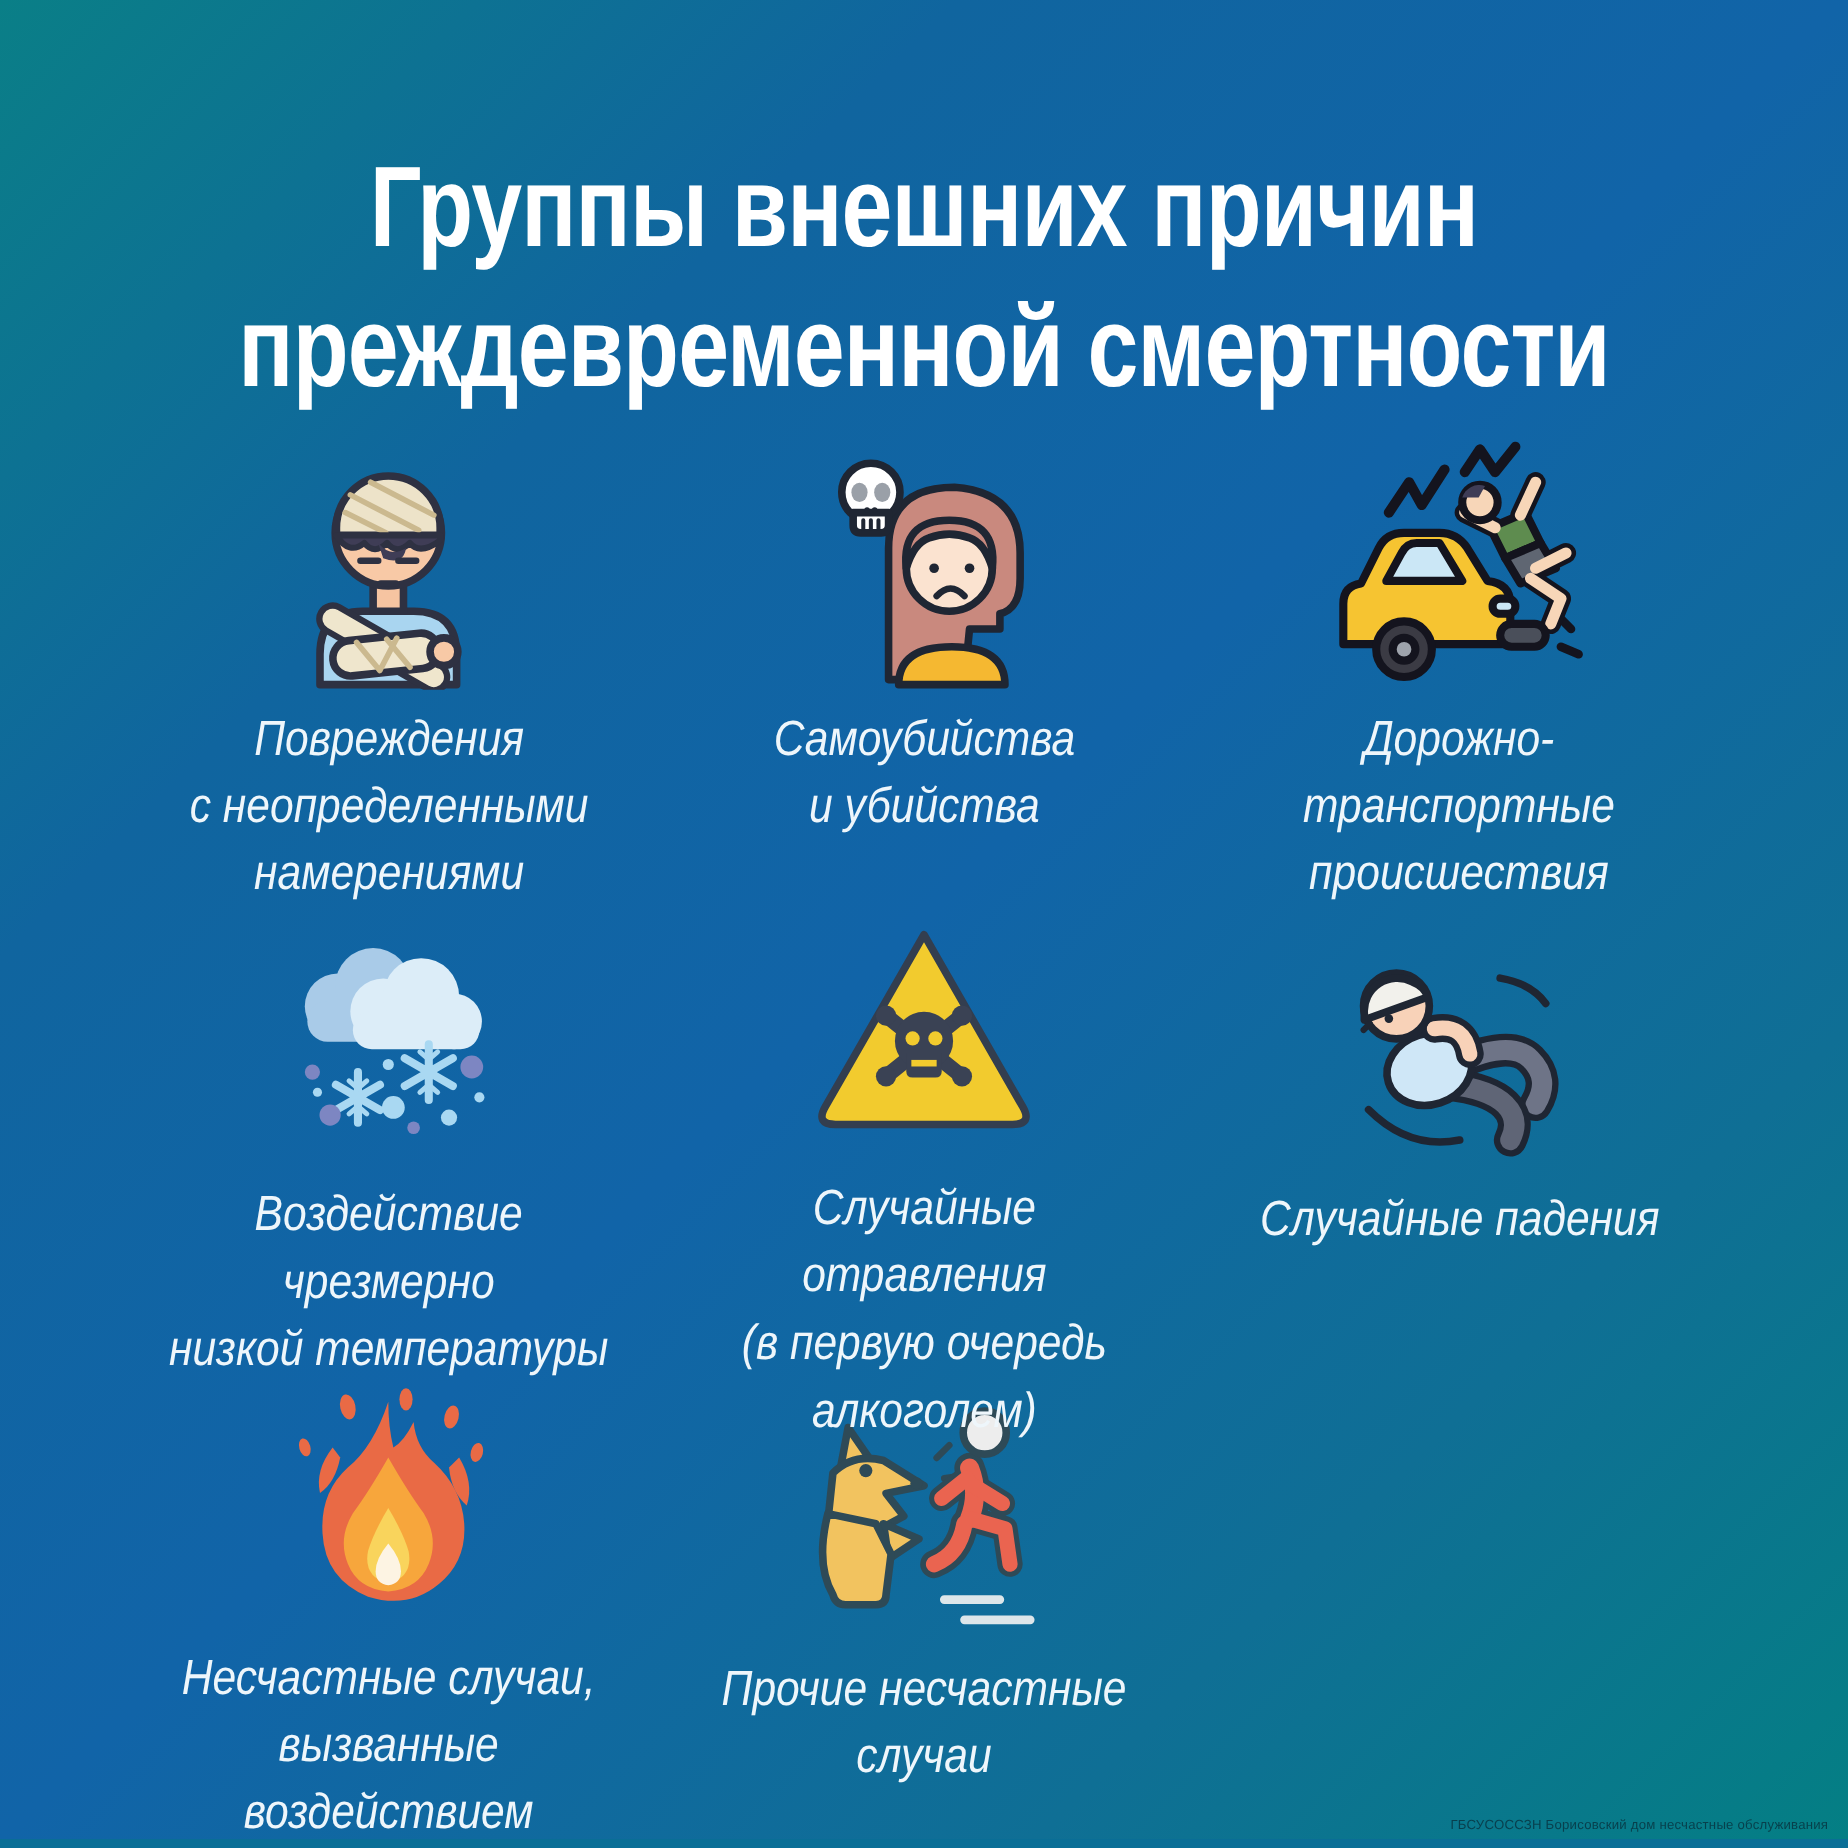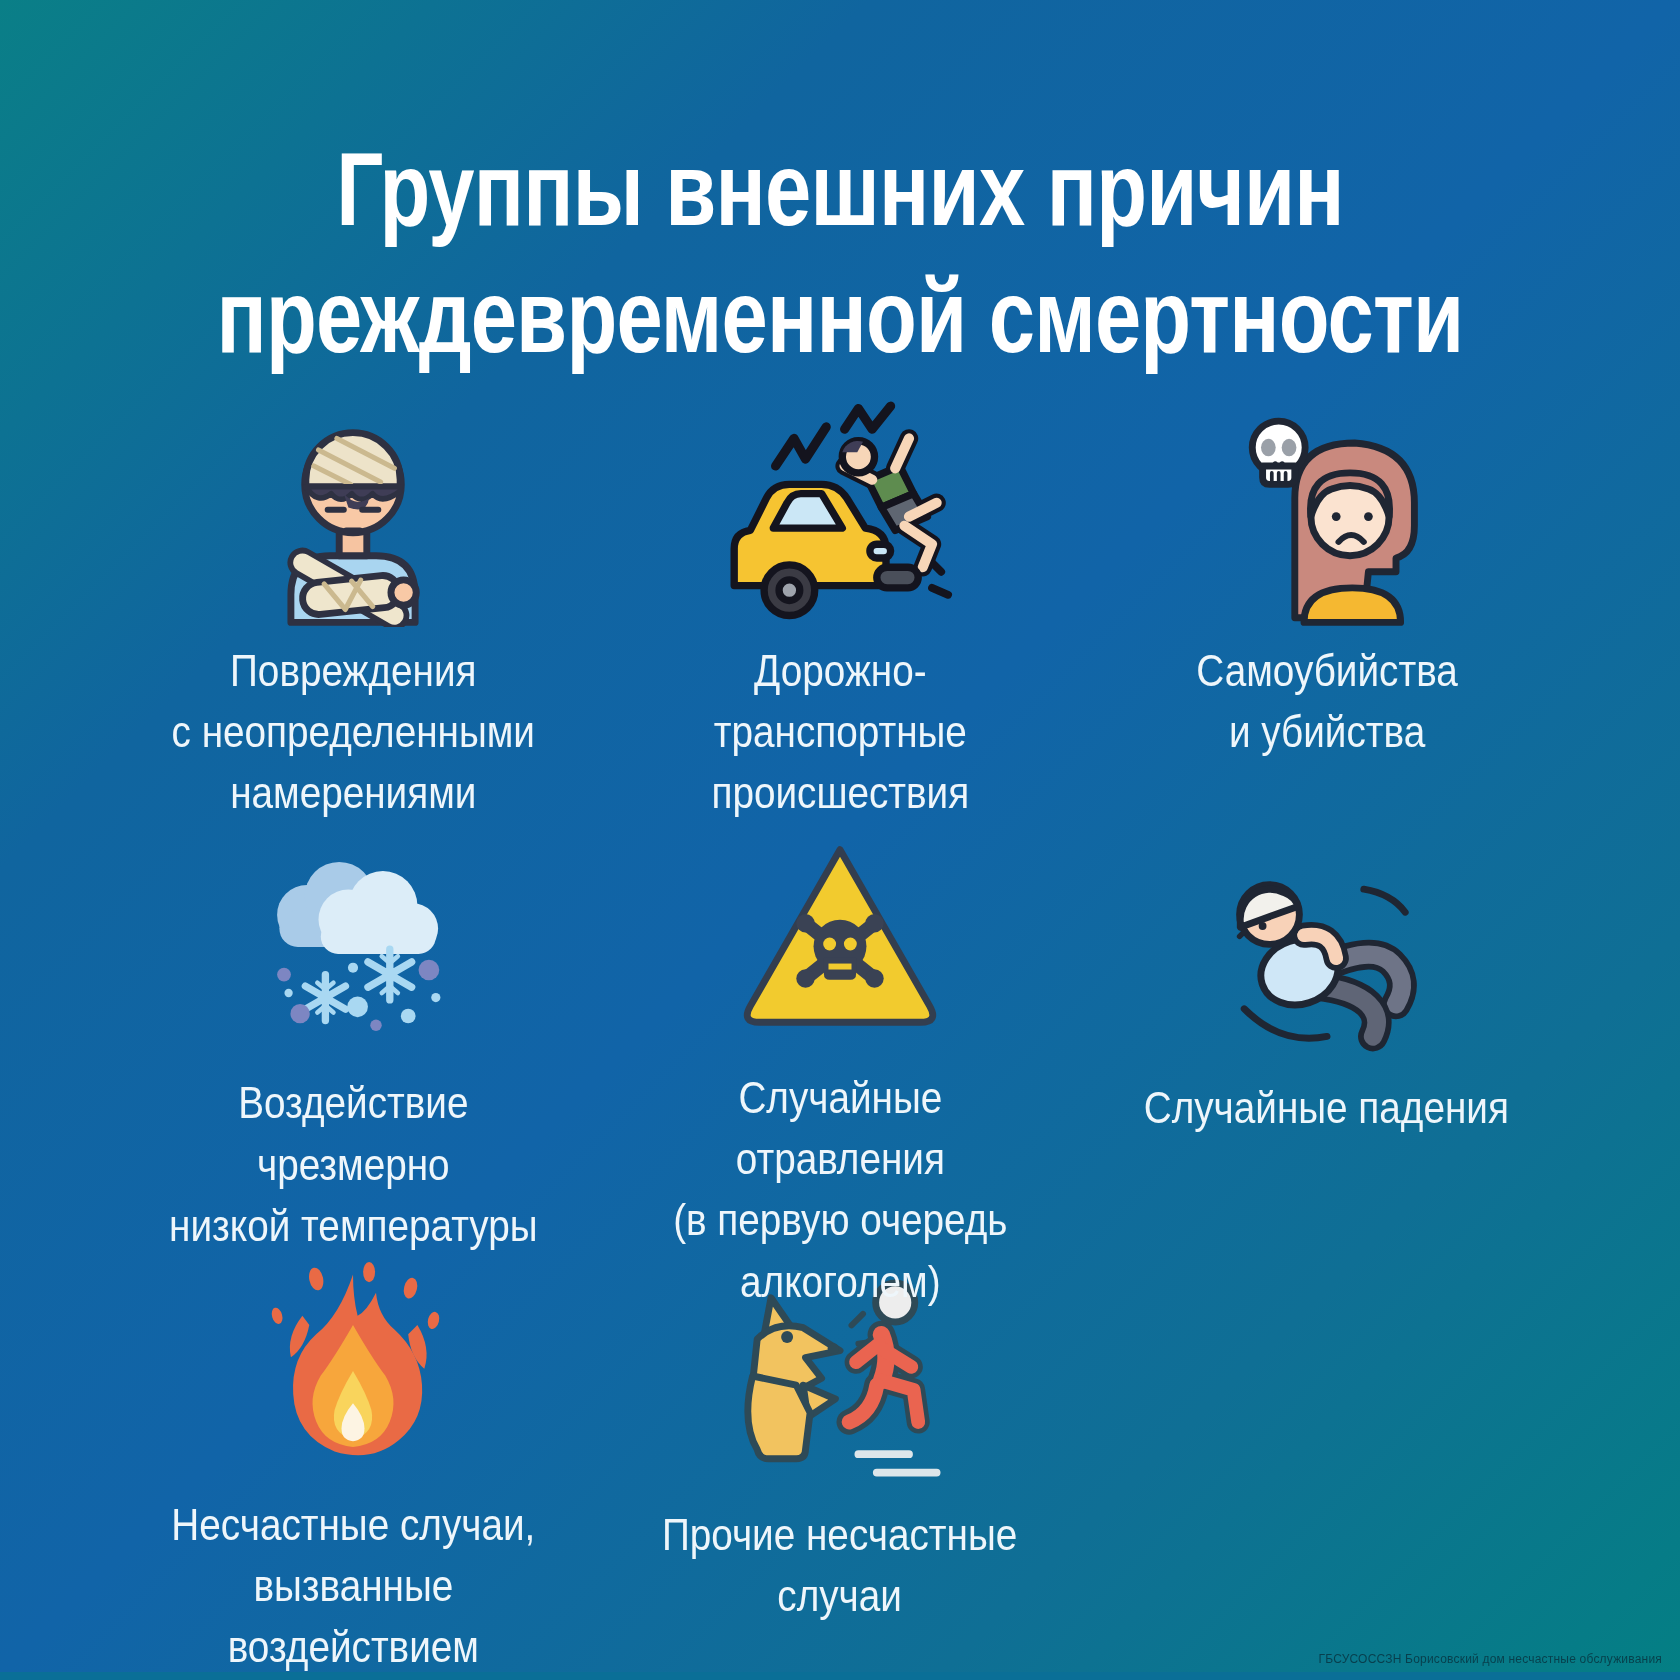--- a/index.html
+++ b/index.html
@@ -19,20 +19,21 @@
     white-space:pre-line;
     transform:scaleX(0.80);
     transform-origin:center top;
     color:#ffffff;
   }
   .grid{
     position:absolute;top:392px;left:110px;right:110px;bottom:0;
     display:grid;
     grid-template-columns:repeat(3,1fr);
     grid-template-rows:437px 427px 424px;
+    font-style:italic;
   }
   .cell{display:flex;flex-direction:column;align-items:center;}
   .icon-box{height:240px;display:flex;align-items:center;justify-content:center;}
   .icon-box svg{width:230px;height:230px;}
   .label{
     margin-top:8px;
     font-size:45px;line-height:1.36;font-weight:400;
     text-align:center;white-space:pre-line;
     transform:scaleX(0.86);transform-origin:center top;
     color:#eef6fb;
@@ -77,20 +78,45 @@
         </svg>
       </div>
       <div class="label">Повреждения
 с неопределенными
 намерениями</div>
     </div>
 
     <div class="cell">
       <div class="icon-box">
         <svg viewBox="0 0 100 100">
+          <g stroke="#1f2633" stroke-width="3" stroke-linejoin="round" stroke-linecap="round">
+            <path d="M36,96 V44 q0,-24 26,-24 q26,2 26,26 v10 q0,12 -8,14 v6 h-12 l-2,20 Z" fill="#c9897e"></path>
+            <circle cx="60" cy="52" r="17" fill="#fbe3d0"></circle>
+            <path d="M43,52 q-2,-19 17,-19 q19,0 17,19 q-3,-10 -9,-12 q-8,-3 -16,0 q-6,2 -9,12 Z" fill="#c9897e"></path>
+            <circle cx="54" cy="52" r="1.9" fill="#1f2633" stroke="none"></circle>
+            <circle cx="68" cy="52" r="1.9" fill="#1f2633" stroke="none"></circle>
+            <path d="M55,63 q5.5,-6 11,0" fill="none" stroke-width="2.6"></path>
+            <path d="M40,98 q0,-15 21,-15 q21,0 21,15 Z" fill="#f5b831"></path>
+            <circle cx="29" cy="22" r="11.5" fill="#ffffff"></circle>
+            <path d="M22,30 h14 v5 q0,3 -3,3 h-8 q-3,0 -3,-3 Z" fill="#ffffff"></path>
+            <ellipse cx="24.5" cy="22" rx="3.2" ry="3.8" fill="#9aa0a8" stroke="none"></ellipse>
+            <ellipse cx="33.5" cy="22" rx="3.2" ry="3.8" fill="#9aa0a8" stroke="none"></ellipse>
+            <circle cx="27.5" cy="29" r="1.1" fill="#1f2633" stroke="none"></circle>
+            <circle cx="30.5" cy="29" r="1.1" fill="#1f2633" stroke="none"></circle>
+            <path d="M26,33 v3.5 M29,33 v3.5 M32,33 v3.5" stroke-width="1.6" fill="none"></path>
+          </g>
+        </svg>
+      </div>
+      <div class="label">Самоубийства
+и убийства</div>
+    </div>
+
+    <div class="cell">
+      <div class="icon-box">
+        <svg viewBox="0 0 100 100">
           <g stroke="#14141e" stroke-width="3.2" stroke-linejoin="round" stroke-linecap="round">
             <path d="M22,30 L30,18 L35,27 L44,13" fill="none" stroke-width="4"></path>
             <path d="M52,14 L58,5 L64,14 L72,4" fill="none" stroke-width="4"></path>
             <path d="M88,70 l6,6 M90,83 l7,3" fill="none" stroke-width="3.4"></path>
             <path d="M64,36 L52,30 M74,31 L80,18 M80,52 L92,46 M78,56 L90,64 L86,74" fill="none" stroke="#14141e" stroke-width="8"></path>
             <path d="M62,36 L76,30 L82,42 L68,48 Z" fill="#5e8c4f"></path>
             <path d="M68,48 L82,42 L88,52 L74,58 Z" fill="#5f6672"></path>
             <path d="M64,36 L52,30 M74,31 L80,18 M80,52 L92,46 M78,56 L90,64 L86,74" fill="none" stroke="#f7d6b8" stroke-width="4.4"></path>
             <circle cx="58" cy="26" r="7" fill="#f7d6b8"></circle>
             <path d="M51,24 a7,7 0 0 1 9,-4.5 l-2.5,4.5 Z" fill="#3f3d56" stroke="none"></path>
@@ -103,45 +129,20 @@
           </g>
         </svg>
       </div>
       <div class="label">Дорожно-транспортные
 происшествия</div>
     </div>
 
     <div class="cell">
       <div class="icon-box">
         <svg viewBox="0 0 100 100">
-          <g stroke="#1f2633" stroke-width="3" stroke-linejoin="round" stroke-linecap="round">
-            <path d="M36,96 V44 q0,-24 26,-24 q26,2 26,26 v10 q0,12 -8,14 v6 h-12 l-2,20 Z" fill="#c9897e"></path>
-            <circle cx="60" cy="52" r="17" fill="#fbe3d0"></circle>
-            <path d="M43,52 q-2,-19 17,-19 q19,0 17,19 q-3,-10 -9,-12 q-8,-3 -16,0 q-6,2 -9,12 Z" fill="#c9897e"></path>
-            <circle cx="54" cy="52" r="1.9" fill="#1f2633" stroke="none"></circle>
-            <circle cx="68" cy="52" r="1.9" fill="#1f2633" stroke="none"></circle>
-            <path d="M55,63 q5.5,-6 11,0" fill="none" stroke-width="2.6"></path>
-            <path d="M40,98 q0,-15 21,-15 q21,0 21,15 Z" fill="#f5b831"></path>
-            <circle cx="29" cy="22" r="11.5" fill="#ffffff"></circle>
-            <path d="M22,30 h14 v5 q0,3 -3,3 h-8 q-3,0 -3,-3 Z" fill="#ffffff"></path>
-            <ellipse cx="24.5" cy="22" rx="3.2" ry="3.8" fill="#9aa0a8" stroke="none"></ellipse>
-            <ellipse cx="33.5" cy="22" rx="3.2" ry="3.8" fill="#9aa0a8" stroke="none"></ellipse>
-            <circle cx="27.5" cy="29" r="1.1" fill="#1f2633" stroke="none"></circle>
-            <circle cx="30.5" cy="29" r="1.1" fill="#1f2633" stroke="none"></circle>
-            <path d="M26,33 v3.5 M29,33 v3.5 M32,33 v3.5" stroke-width="1.6" fill="none"></path>
-          </g>
-        </svg>
-      </div>
-      <div class="label">Самоубийства
-и убийства</div>
-    </div>
-
-    <div class="cell">
-      <div class="icon-box">
-        <svg viewBox="0 0 100 100">
           <g fill="#a9cbe8">
             <circle cx="30" cy="36" r="13"></circle>
               <circle cx="44" cy="28" r="15"></circle>
             <rect x="18" y="34" width="44" height="16" rx="8"></rect>
           </g>
           <g fill="#dcedf8">
             <circle cx="48" cy="38" r="13"></circle>
               <circle cx="63" cy="32" r="15"></circle>
               <circle cx="76" cy="42" r="11"></circle>
             <rect x="36" y="38" width="50" height="15" rx="7.5"></rect>

